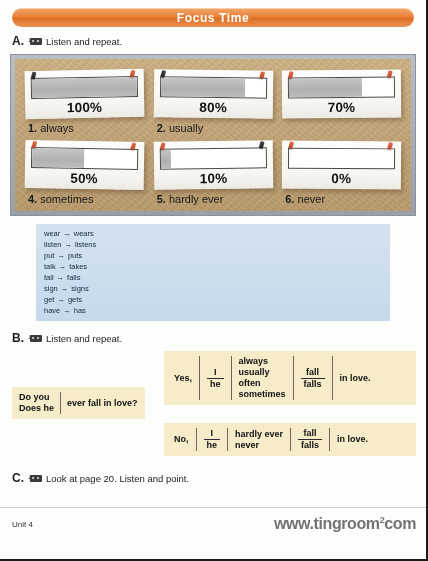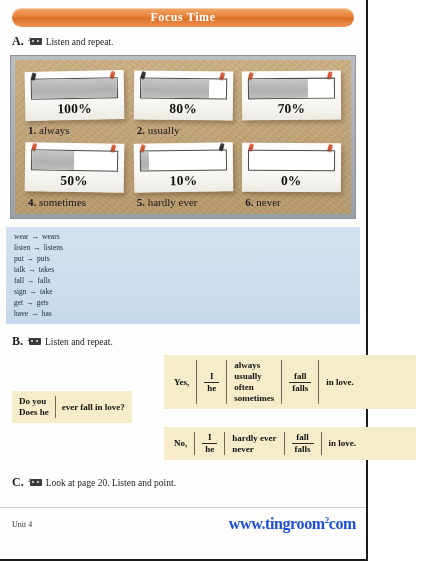--- a/index.html
+++ b/index.html
@@ -4,25 +4,24 @@
 <style>
   * { box-sizing: border-box; margin: 0; padding: 0; }
   html, body {
     width: 428px; height: 561px;
     font-family: "Liberation Sans", sans-serif;
     background: #ffffff;
     overflow: hidden;
   }
   #page {
     position: relative;
-    width: 368px; height: 561px;
+    width: 428px; height: 561px;
     background: #fdfdfb;
     border-right: 2px solid #1a1a1a;
     border-bottom: 2px solid #1a1a1a;
-    font-family: Liberation Serif, serif;
   }
 
   
   .banner-wrap { padding: 8px 12px 0 12px; }
   .banner {
     height: 19px;
     border-radius: 10px;
     background: linear-gradient(to bottom, #f0a868 0%, #e8813a 45%, #dd6f24 55%, #ec9455 100%);
     color: #ffffff;
     font-weight: bold;
@@ -179,21 +178,21 @@
   
   .footer {
     position: absolute; left: 0; right: 0; bottom: 18px;
     height: 34px;
     border-top: 1px solid #cfcfcf;
     display: flex; align-items: center; justify-content: space-between;
     padding: 0 10px 0 12px;
   }
   .unit { font-size: 8px; color: #333; }
   .wm {
-    font-size: 16px; font-weight: bold; color: #1d4ed8;
+    font-size: 16px; font-weight: bold; color: #737373;
     letter-spacing: -.4px;
   }
   .wm sup { font-size: 9px; vertical-align: super; }
 </style>
 </head>
 <body>
 
 <div id="page">
 
   <div class="banner-wrap">
@@ -308,21 +307,21 @@
       <div class="vcol">
         <div><span>wear</span><span class="arw">→</span><span>wears</span></div>
         <div><span>listen</span><span class="arw">→</span><span>listens</span></div>
       </div>
       <div class="vcol">
         <div><span>put</span><span class="arw">→</span><span>puts</span></div>
         <div><span>talk</span><span class="arw">→</span><span>takes</span></div>
       </div>
       <div class="vcol">
         <div><span>fall</span><span class="arw">→</span><span>falls</span></div>
-        <div><span>sign</span><span class="arw">→</span><span>take</span></div>
+        <div><span>sign</span><span class="arw">→</span><span>signs</span></div>
       </div>
       <div class="vcol">
         <div><span>get</span><span class="arw">→</span><span>gets</span></div>
         <div><span>have</span><span class="arw">→</span><span>has</span></div>
       </div>
     </div>
   </div>
 
   <div class="instr" style="margin-top:10px;">
     <span class="letter">B.</span>

